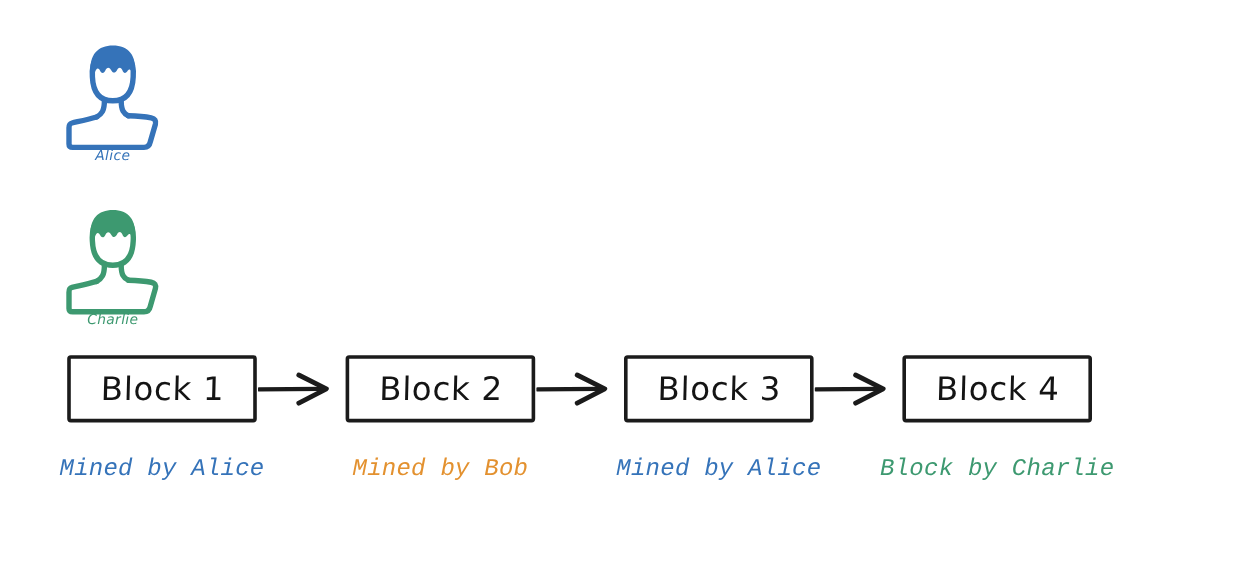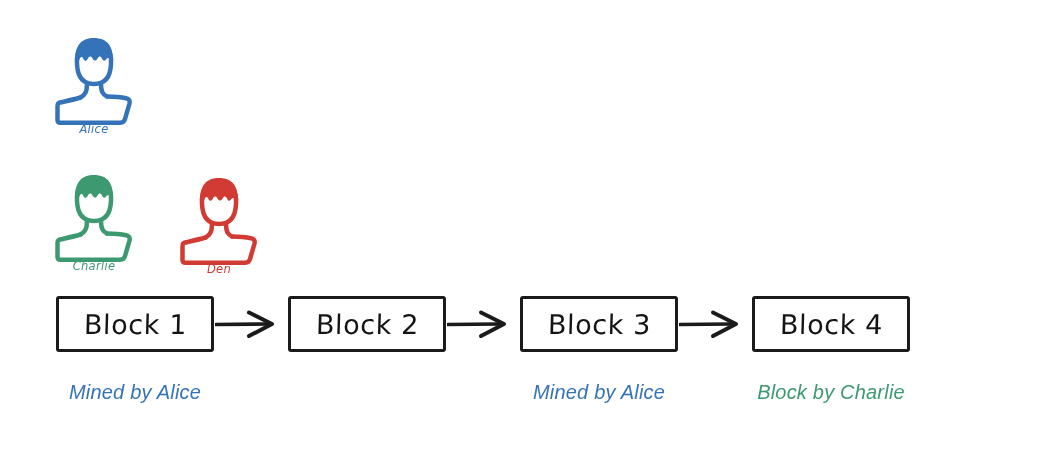--- a/index.html
+++ b/index.html
@@ -96,21 +96,21 @@
     font-family: "DejaVu Sans", sans-serif;
     font-size: 27px;
     font-weight: 400;
     color: #141414;
     letter-spacing: 0.6px;
     line-height: 1;
     transform: skewX(-1.5deg);
   }
   .block-caption {
     margin-top: 30px;
-    font-family: Liberation Sans, sans-serif;
+    font-family: Liberation Mono, monospace;
     font-size: 20px;
     font-style: italic;
     letter-spacing: 0.2px;
     white-space: nowrap;
     line-height: 1;
   }
   .arrow-gap {
     width: 72px;
     height: 56px;
     position: relative;
@@ -151,32 +151,20 @@
           <path class="av-face" d="M27 34 C26 20 32 12 44 12 C56 12 62 20 61 34 C60.5 46 56 54 44 54 C32 54 27.5 46 27 34 Z" stroke="#3d9970"></path>
           <path class="av-hair" stroke="none" d="M25.5 32 C24 15 32 8 44 8 C57 8 64 16 62.5 32 C62 35 61.5 36 61 33.5 C60 28 58 26.5 56 29.5 C54.5 31.5 53 31 52 28.5 C51 26 49 25.5 47.5 28.5 C46 31.2 44 31.2 42.5 28.4 C41 25.6 39 26 37.8 28.8 C36.6 31.4 34.6 31.4 33.4 28.9 C32 26 30 26.6 29 31 C28.4 34 27 36 25.5 32 Z" fill="#3d9970"></path>
           <path class="av-neck" d="M37 54 C37 62 35 65 30.5 67.5" stroke="#3d9970"></path>
           <path class="av-neck2" d="M51 54 C51 62 53 64.5 57 66.5" stroke="#3d9970"></path>
           <path class="av-body" d="M30.5 67.5 C22 70 14 71.5 10 72.5 C8 73 7.5 74 7.5 76.5 L7.5 90 C7.5 91.8 8.6 92.8 10.6 92.8 L70 92.8 C73 92.8 74.6 91.4 75.2 88.4 L79.5 73.5 C80.2 70.5 79 68.8 76 68.2 C70 67 62 66.6 57 66.5" stroke="#3d9970"></path>
         </g>
       </svg>
       <span class="person-name" style="color: rgb(61, 153, 112);">Charlie</span>
     </div>
 
-    <div class="person person-den">
-      <svg class="person-avatar" viewBox="0 0 88 96">
-        <g class="av" fill="none" stroke-width="4.5" stroke-linecap="round" stroke-linejoin="round">
-          <path class="av-face" d="M27 34 C26 20 32 12 44 12 C56 12 62 20 61 34 C60.5 46 56 54 44 54 C32 54 27.5 46 27 34 Z" stroke="#d13b33"></path>
-          <path class="av-hair" stroke="none" d="M25.5 32 C24 15 32 8 44 8 C57 8 64 16 62.5 32 C62 35 61.5 36 61 33.5 C60 28 58 26.5 56 29.5 C54.5 31.5 53 31 52 28.5 C51 26 49 25.5 47.5 28.5 C46 31.2 44 31.2 42.5 28.4 C41 25.6 39 26 37.8 28.8 C36.6 31.4 34.6 31.4 33.4 28.9 C32 26 30 26.6 29 31 C28.4 34 27 36 25.5 32 Z" fill="#d13b33"></path>
-          <path class="av-neck" d="M37 54 C37 62 35 65 30.5 67.5" stroke="#d13b33"></path>
-          <path class="av-neck2" d="M51 54 C51 62 53 64.5 57 66.5" stroke="#d13b33"></path>
-          <path class="av-body" d="M30.5 67.5 C22 70 14 71.5 10 72.5 C8 73 7.5 74 7.5 76.5 L7.5 90 C7.5 91.8 8.6 92.8 10.6 92.8 L70 92.8 C73 92.8 74.6 91.4 75.2 88.4 L79.5 73.5 C80.2 70.5 79 68.8 76 68.2 C70 67 62 66.6 57 66.5" stroke="#d13b33"></path>
-        </g>
-      </svg>
-      <span class="person-name" style="color: rgb(209, 59, 51);">Den</span>
-    </div>
 
   </div>
 
   <div class="chain">
     <div class="chain-row">
 
       <div class="block-group">
         <div class="block-box">
           <span class="block-label">Block 1</span>
         </div>
@@ -187,20 +175,21 @@
         <svg class="arrow-svg" viewBox="0 0 72 56">
           <path d="M1 28.5 L52 28" fill="none" stroke="#1b1b1b" stroke-width="3.6" stroke-linecap="round"></path>
           <path d="M34 16.5 L57 28 L34 40" fill="none" stroke="#1b1b1b" stroke-width="4" stroke-linecap="round" stroke-linejoin="round"></path>
         </svg>
       </div>
 
       <div class="block-group">
         <div class="block-box">
           <span class="block-label">Block 2</span>
         </div>
+        <span class="block-caption" style="color: rgb(227, 145, 47);">Mined by Bob</span>
       </div>
 
       <div class="arrow-gap">
         <svg class="arrow-svg" viewBox="0 0 72 56">
           <path d="M1 28.5 L52 28" fill="none" stroke="#1b1b1b" stroke-width="3.6" stroke-linecap="round"></path>
           <path d="M34 16.5 L57 28 L34 40" fill="none" stroke="#1b1b1b" stroke-width="4" stroke-linecap="round" stroke-linejoin="round"></path>
         </svg>
       </div>
 
       <div class="block-group">

